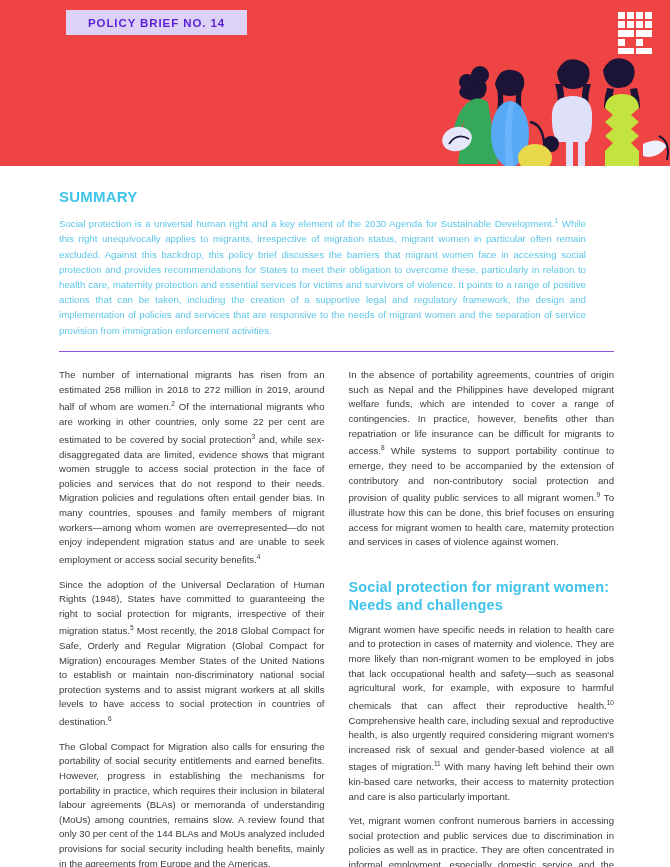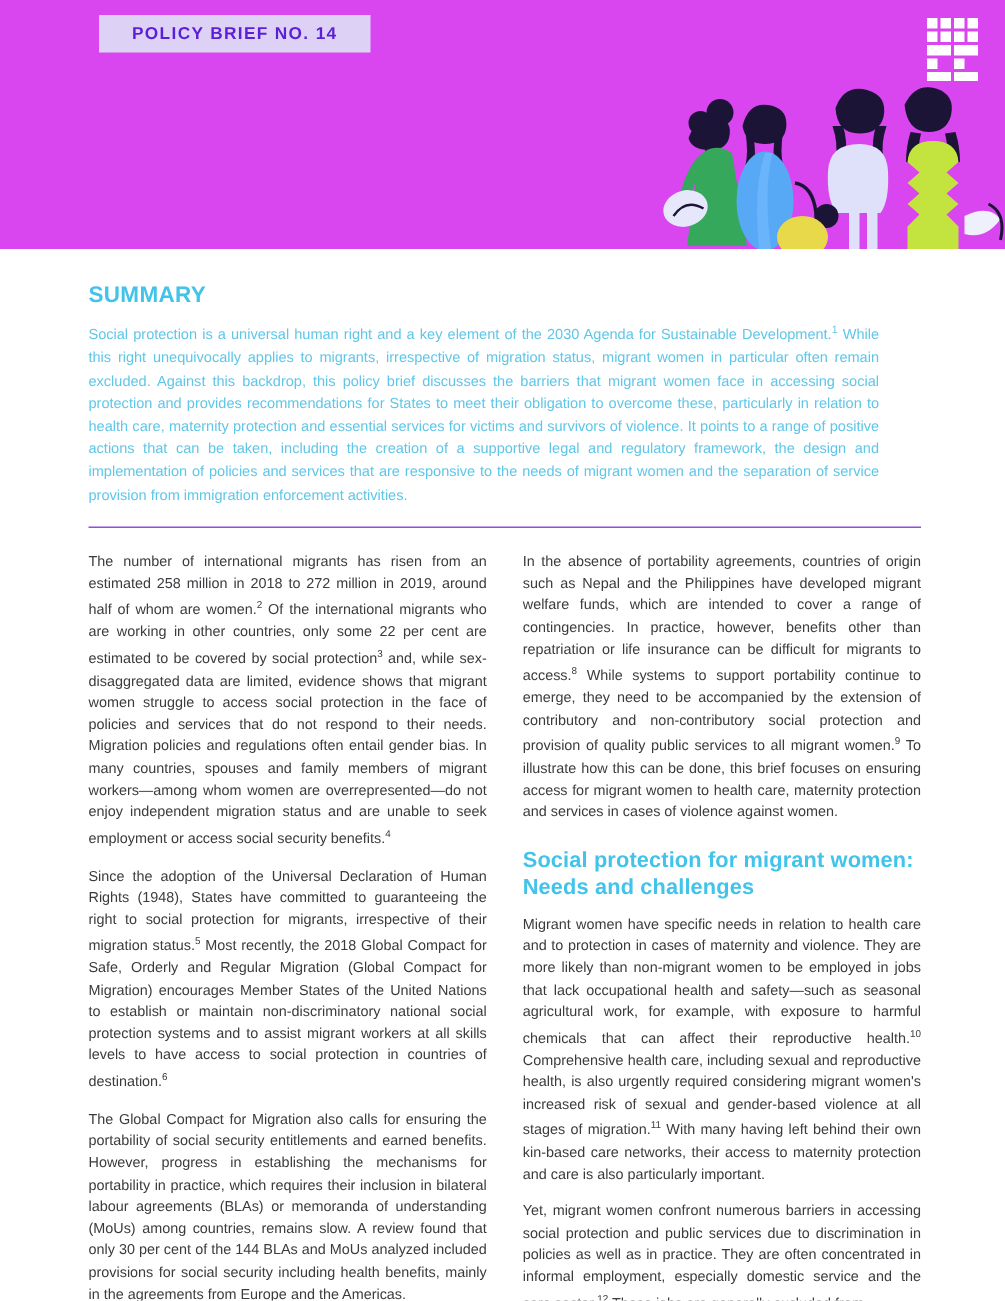--- a/index.html
+++ b/index.html
@@ -12,21 +12,21 @@
     font-family: "Liberation Sans", sans-serif;
     overflow: hidden;
     position: relative;
   }
 
   
   .header {
     position: relative;
     width: 670px;
     height: 166px;
-    background: #d946ef;
+    background: #ef4444;
     overflow: hidden;
   }
   .badge {
     position: absolute;
     left: 66px; top: 10px;
     background: #ddd2f5;
     color: #5a1fd6;
     font-size: 11.5px;
     font-weight: bold;
     letter-spacing: 0.9px;
@@ -141,21 +141,21 @@
 
   h3.section {
     margin: 0 0 9px 0;
     font-size: 14.5px;
     font-weight: bold;
     color: #41c3ea;
     line-height: 18px;
     letter-spacing: 0.1px;
     font-family: "Liberation Sans", sans-serif;
   }
-  h3.section.mt { margin-top: 15px; }
+  h3.section.mt { margin-top: 28px; }
 
   .col p {
     margin: 0 0 10px 0;
     font-size: 9.6px;
     line-height: 14.6px;
     color: #3b3b3f;
     text-align: justify;
     font-family: "Liberation Sans", sans-serif;
     hyphens: manual;
   }

